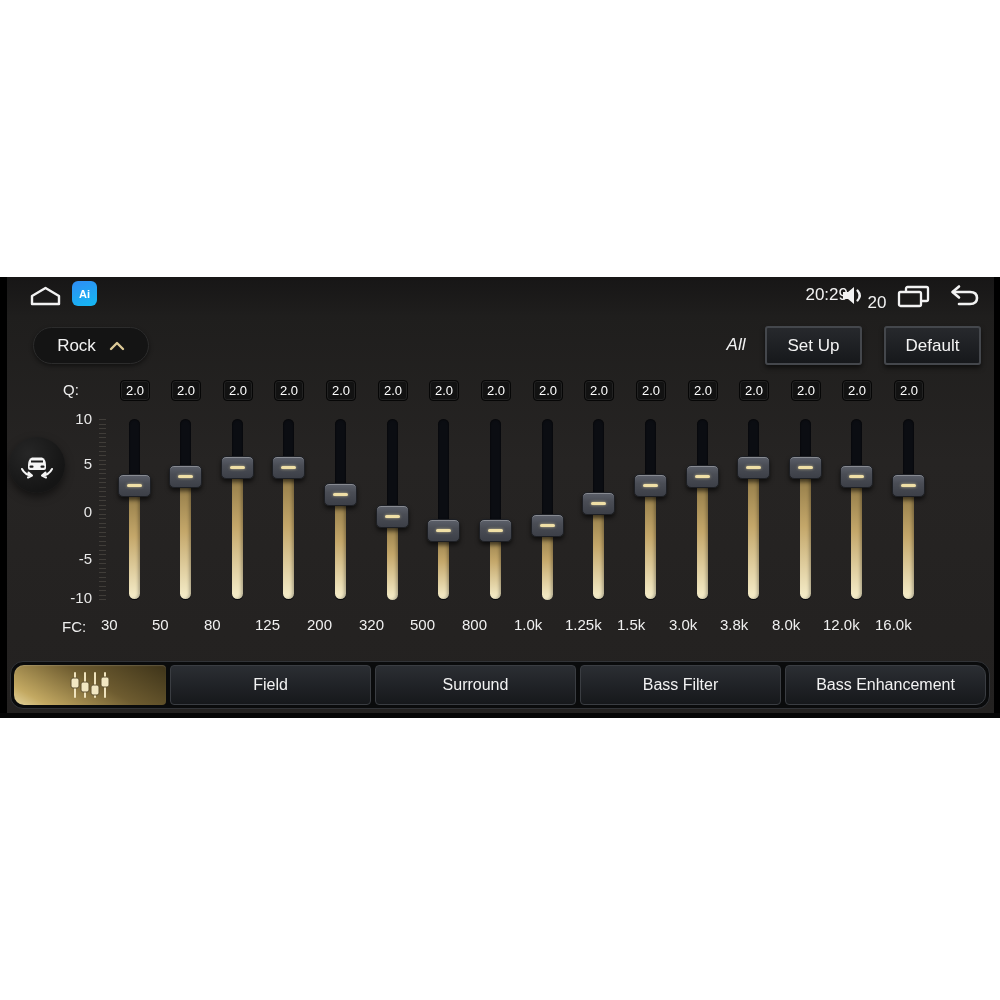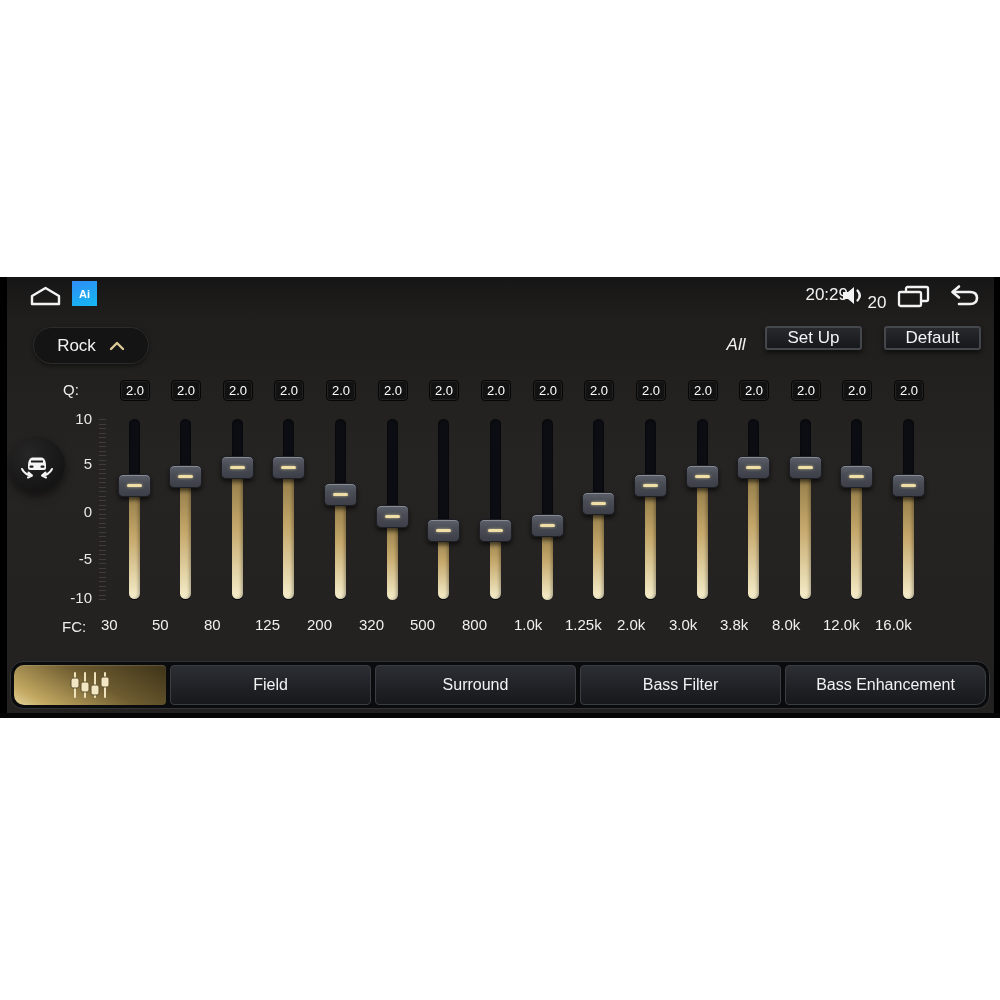--- a/index.html
+++ b/index.html
@@ -15,41 +15,41 @@
     color:#f2f2f2;
   }
   .bezel{position:absolute;background:#000;z-index:40;}
   .bezel-l{left:0;top:0;width:7px;height:100%;}
   .bezel-r{right:0;top:0;width:6px;height:100%;}
   .bezel-b{left:0;bottom:0;width:100%;height:5px;background:#060606;}
 
   
   .sb-item{position:absolute;display:flex;align-items:center;}
   .sb-home{left:28px;top:7px;}
-  .sb-ai{left:72px;top:4px;width:25px;height:25px;border-radius:0;
+  .sb-ai{left:72px;top:4px;width:25px;height:25px;border-radius:6px;
     background:linear-gradient(160deg,#2f8df5,#14b9f2);
     display:flex;align-items:center;justify-content:center;
     color:#fff;font-size:11px;font-weight:bold;}
   .sb-time{left:756px;top:8px;width:92px;justify-content:flex-end;font-size:17px;}
   .sb-speaker{left:841px;top:7px;}
   .sb-vol{left:864px;top:16px;width:26px;justify-content:center;font-size:17px;}
   .sb-recents{left:896px;top:7px;}
   .sb-back{left:944px;top:6px;}
 
   
   .preset-pill{
     position:absolute;left:33px;top:50px;width:116px;height:37px;
     background:#141414;border:1px solid #2c2c2c;border-radius:19px;
     box-shadow:0 2px 4px rgba(0,0,0,.45);
     display:flex;align-items:center;justify-content:center;gap:13px;
     font-size:17px;box-sizing:border-box;
   }
   .hdr-all{position:absolute;left:716px;top:58px;width:40px;text-align:center;font-size:17px;font-style:italic;}
   .hdr-btn{
-    position:absolute;top:49px;width:97px;height:24px;box-sizing:border-box;
+    position:absolute;top:49px;width:97px;height:39px;box-sizing:border-box;
     background:linear-gradient(180deg,#27292d,#16181b);
     border:2px solid #44474c;border-radius:3px;
     box-shadow:0 3px 5px rgba(0,0,0,.55);
     display:flex;align-items:center;justify-content:center;font-size:17px;color:#f4f4f4;
   }
   .btn-setup{left:765px;}
   .btn-default{left:884px;}
 
   
   .axis-label{position:absolute;left:44px;width:48px;text-align:right;font-size:15px;color:#e8e8e8;}
@@ -310,21 +310,21 @@
         </div>
         <div class="freq">1.25k</div>
       </div>
       <div class="band" style="left: 625px;">
         <div class="q-chip">2.0</div>
         <div class="track"></div>
         <div class="fill" style="top: 105px; height: 114px;"></div>
         <div class="thumb" style="top: 94px;">
           <span class="thumb-line"></span>
         </div>
-        <div class="freq">2.0k</div>
+        <div class="freq">1.5k</div>
       </div>
       <div class="band" style="left: 677px;">
         <div class="q-chip">2.0</div>
         <div class="track"></div>
         <div class="fill" style="top: 96px; height: 123px;"></div>
         <div class="thumb" style="top: 85px;">
           <span class="thumb-line"></span>
         </div>
         <div class="freq">3.0k</div>
       </div>

